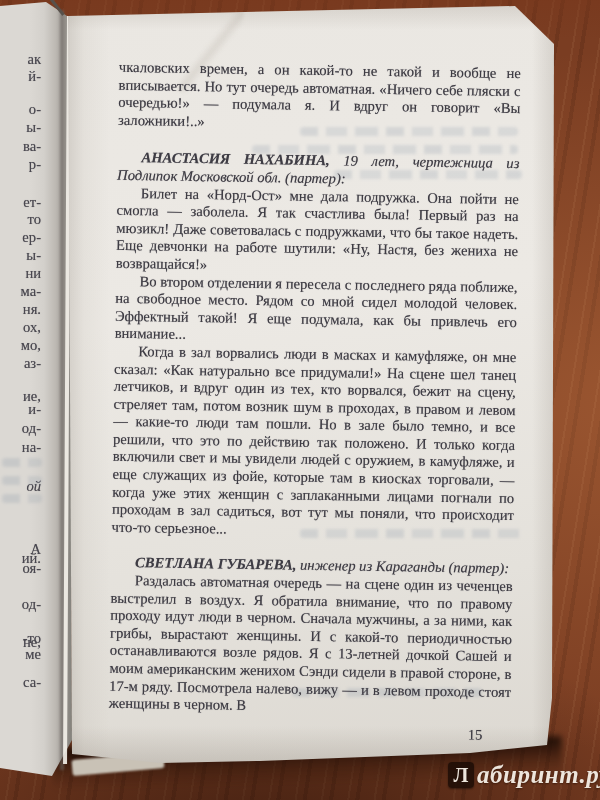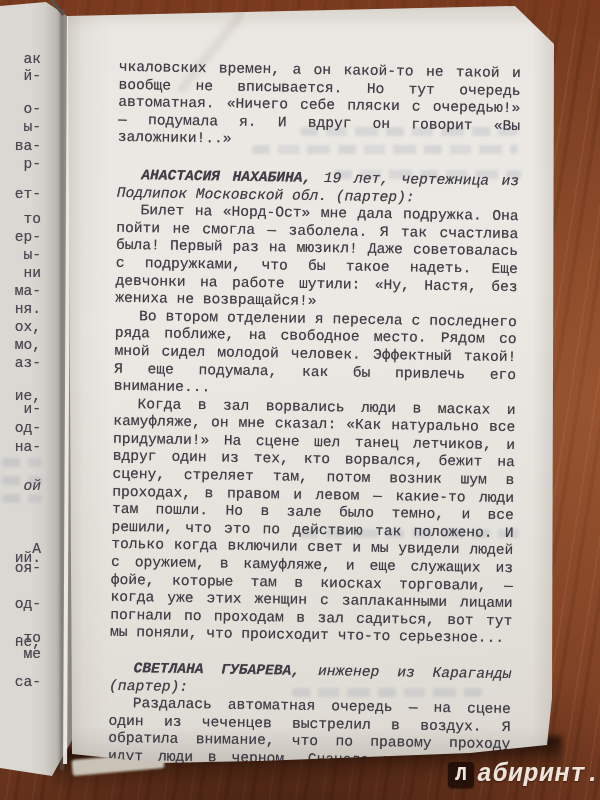--- a/index.html
+++ b/index.html
@@ -1,18 +1,18 @@
 <!DOCTYPE html>
 <html lang="ru"><head>
 <meta charset="utf-8">
 <style>
   html,body{margin:0;padding:0;}
   body{width:600px;height:800px;overflow:hidden;background:#000;}
   .photo{position:relative;width:600px;height:800px;overflow:hidden;
-    font-family:Liberation Mono, monospace;}
+    font-family:Liberation Serif, serif;}
 
   
   .wood{position:absolute;inset:0;background-color:#7a3d22;
     background-image:
       radial-gradient(150% 80% at 108% 50%, rgba(225,140,80,.32), rgba(225,140,80,0) 55%),
       radial-gradient(120% 55% at 45% 110%, rgba(18,6,2,.6), rgba(18,6,2,0) 62%),
       linear-gradient(180deg, rgba(120,55,28,.55), rgba(120,55,28,0) 5%),
       repeating-linear-gradient(99deg, rgba(255,205,155,.07) 0 2px, rgba(255,205,155,0) 2px 8px,
         rgba(45,16,5,.16) 8px 12px, rgba(45,16,5,0) 12px 26px);}
 
@@ -88,21 +88,21 @@
   <div class="under-pages"></div>
 
   <div class="left-page">
     <div style="position:absolute;left:0;top:0;width:44px;height:100%;">
     <span class="frag" style="top: 53px;">ак</span>
         <span class="frag" style="top: 70px;">й-</span>
         <span class="frag" style="top: 103px;">о-</span>
         <span class="frag" style="top: 121px;">ы-</span>
         <span class="frag" style="top: 140px;">ва-</span>
         <span class="frag" style="top: 158px;">р-</span>
-        <span class="frag" style="top: 188px;">ет-</span>
+        <span class="frag" style="top: 196px;">ет-</span>
         <span class="frag" style="top: 213px;">то</span>
         <span class="frag" style="top: 231px;">ер-</span>
         <span class="frag" style="top: 249px;">ы-</span>
         <span class="frag" style="top: 267px;">ни</span>
         <span class="frag" style="top: 285px;">ма-</span>
         <span class="frag" style="top: 303px;">ня.</span>
         <span class="frag" style="top: 321px;">ох,</span>
         <span class="frag" style="top: 339px; margin-left: 36px;">мо,</span>
         <span class="frag" style="top: 357px;">аз-</span>
         <span class="frag" style="top: 390px;">ие,</span>

